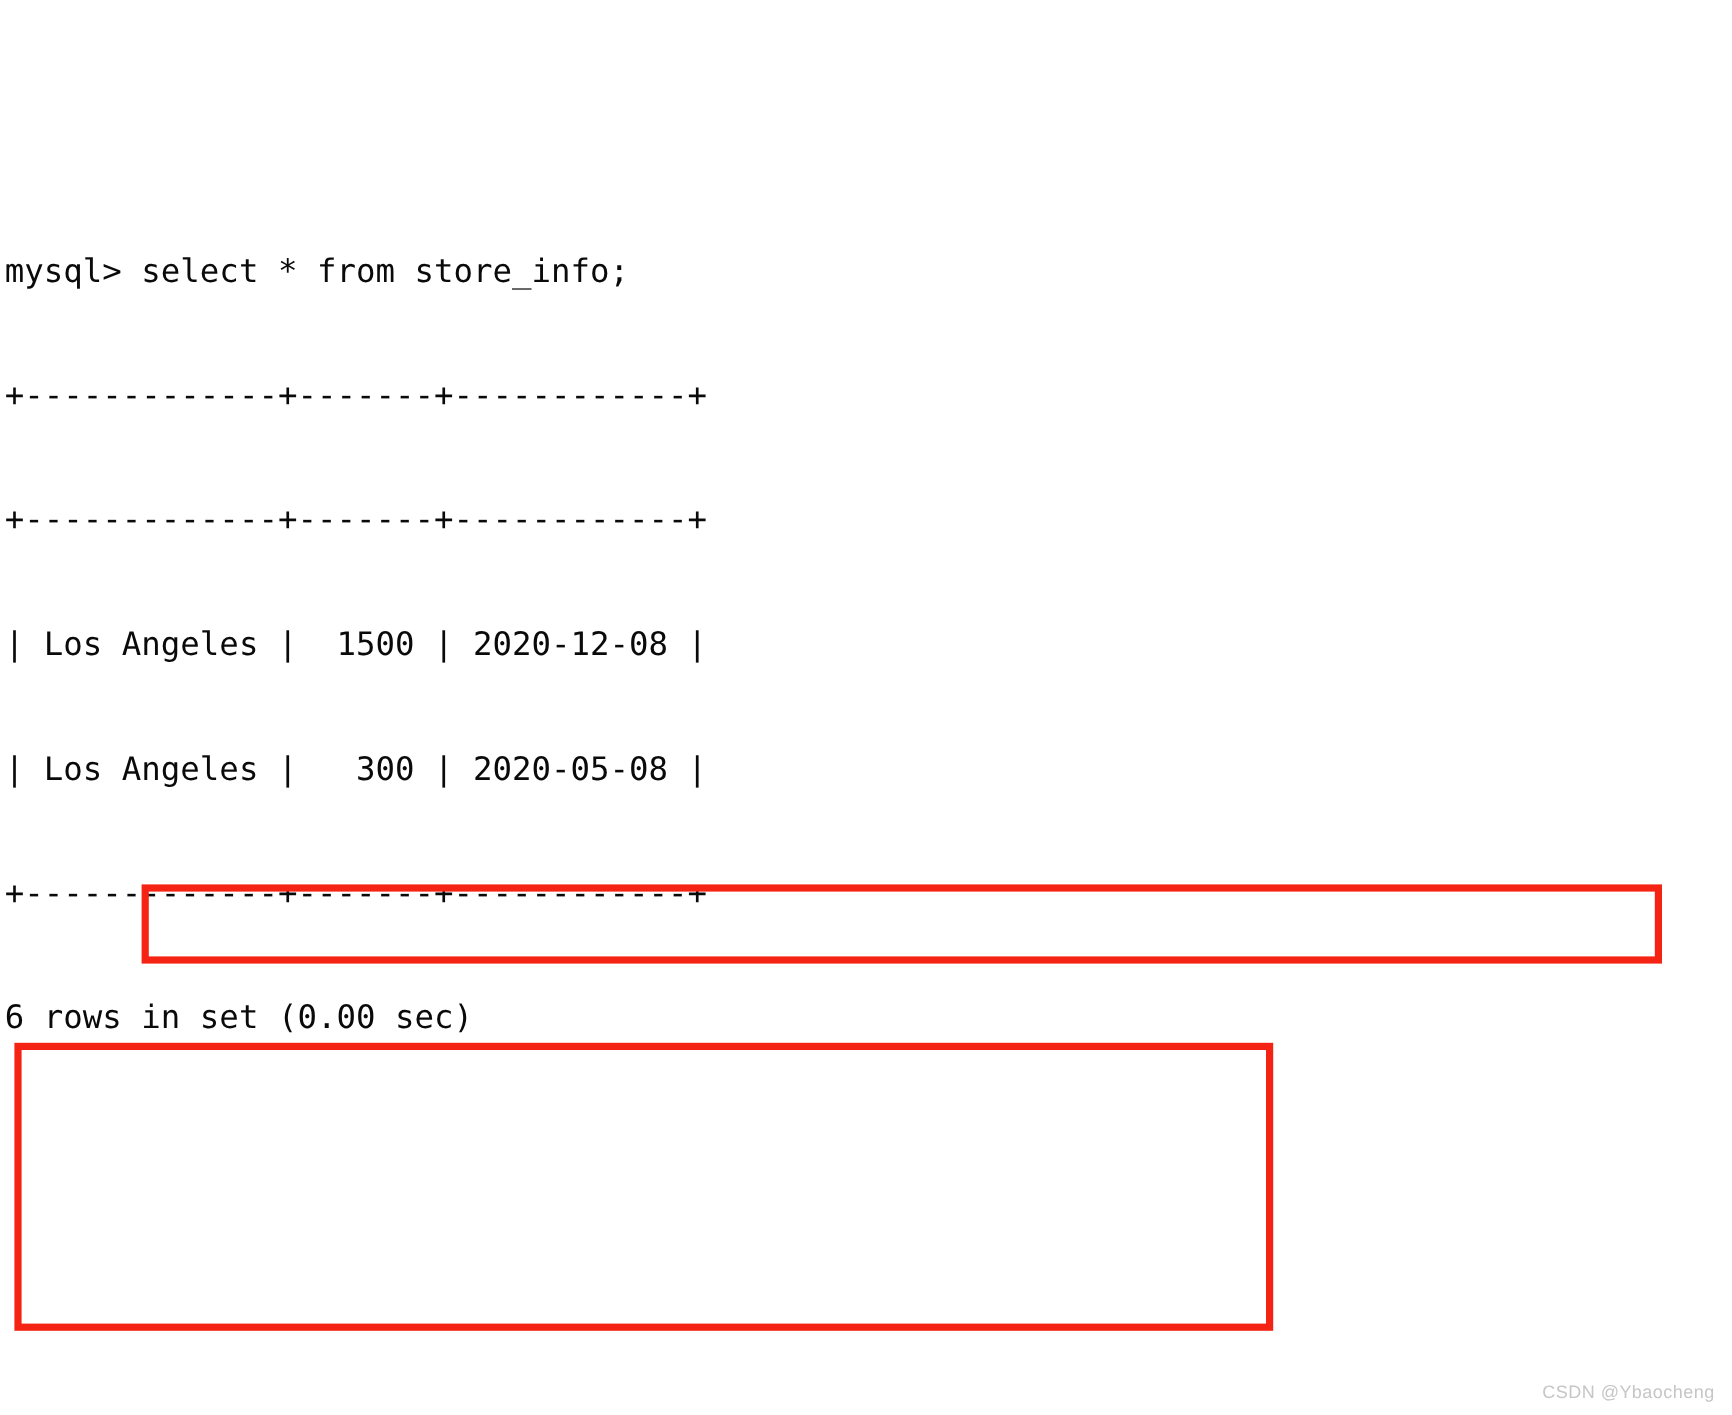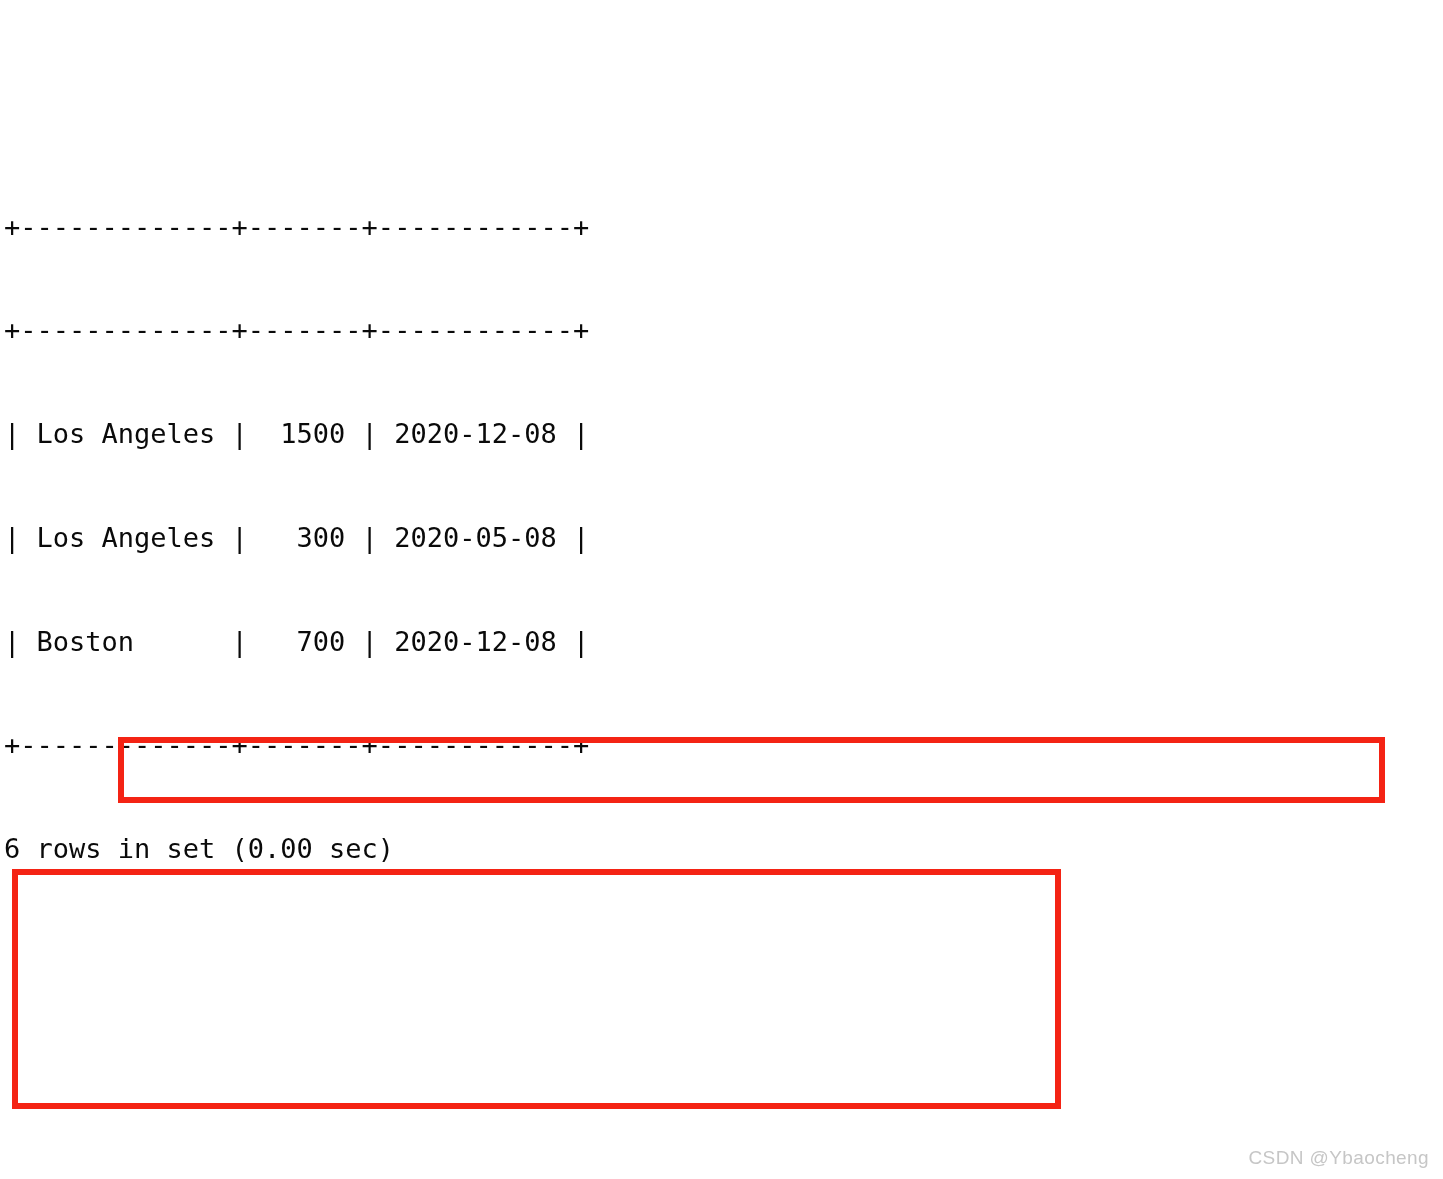--- a/index.html
+++ b/index.html
@@ -59,39 +59,39 @@
     width: 1049px;
     height: 240px;
   }
 
   
   #watermark {
     position: absolute;
     right: 14px;
     bottom: 10px;
     font-family: "Liberation Sans", sans-serif;
-    font-size: 19px;
+    font-size: 15px;
     color: #c6c6c6;
     white-space: pre;
     letter-spacing: 0.4px;
     margin-left: 28px;
   }
 </style>
 </head>
 <body>
 
 <div id="terminal">
 
   
   <div class="blk">
+    <div class="line">mysql&gt; select * from store_info;</div>
     <div class="line">+-------------+-------+------------+</div>
     <div class="line">+-------------+-------+------------+</div>
     <div class="line">| Los Angeles |  1500 | 2020-12-08 |</div>
     <div class="line">| Los Angeles |   300 | 2020-05-08 |</div>
-    <div class="line">| Boston      |   700 | 2020-12-08 |</div>
     <div class="line">+-------------+-------+------------+</div>
     <div class="line">6 rows in set (0.00 sec)</div>
   </div>
 
   
 
   
   
 
   

